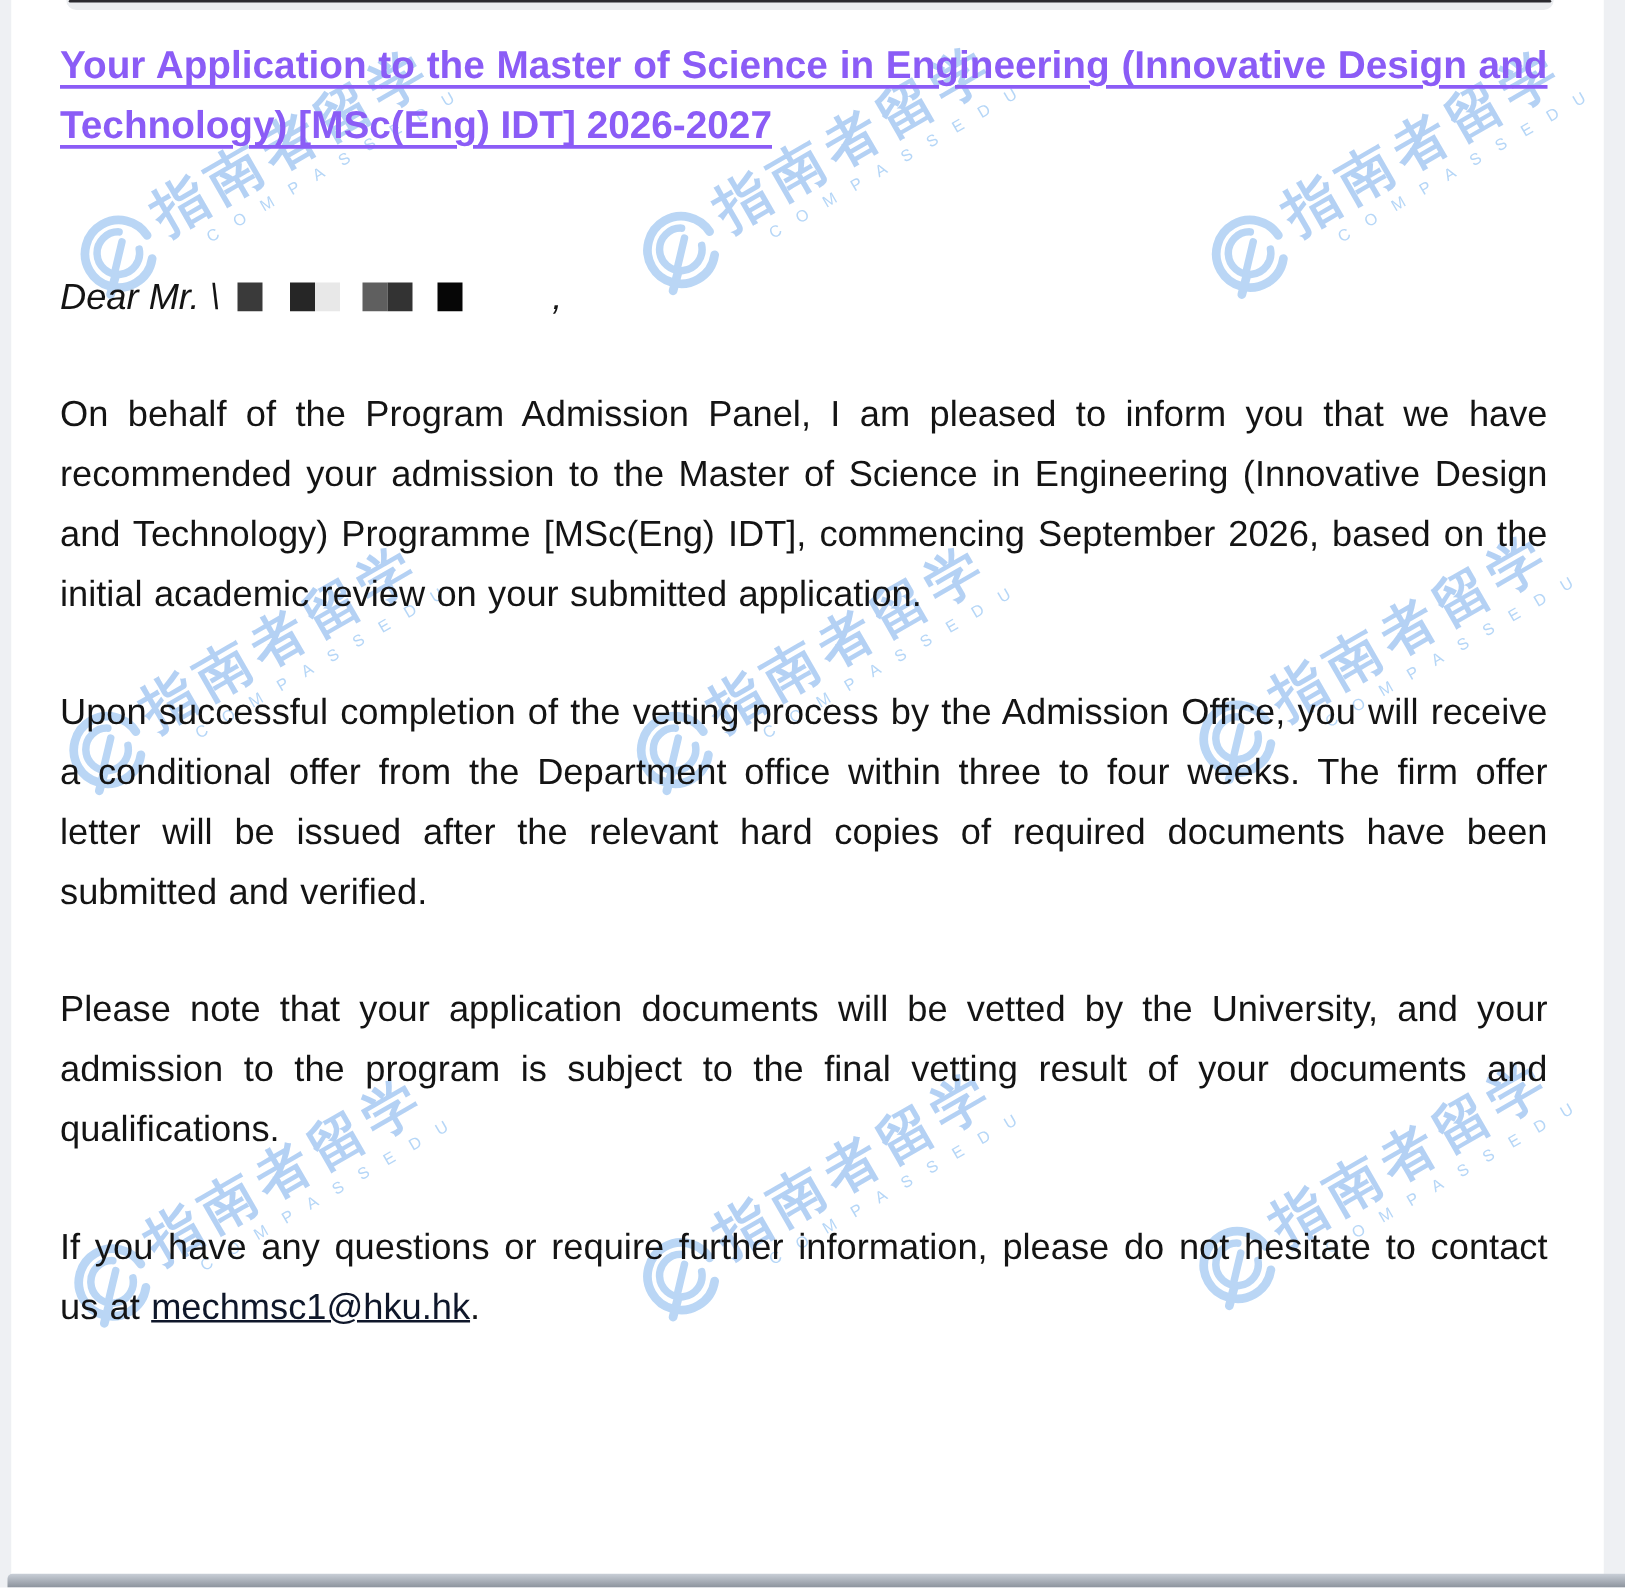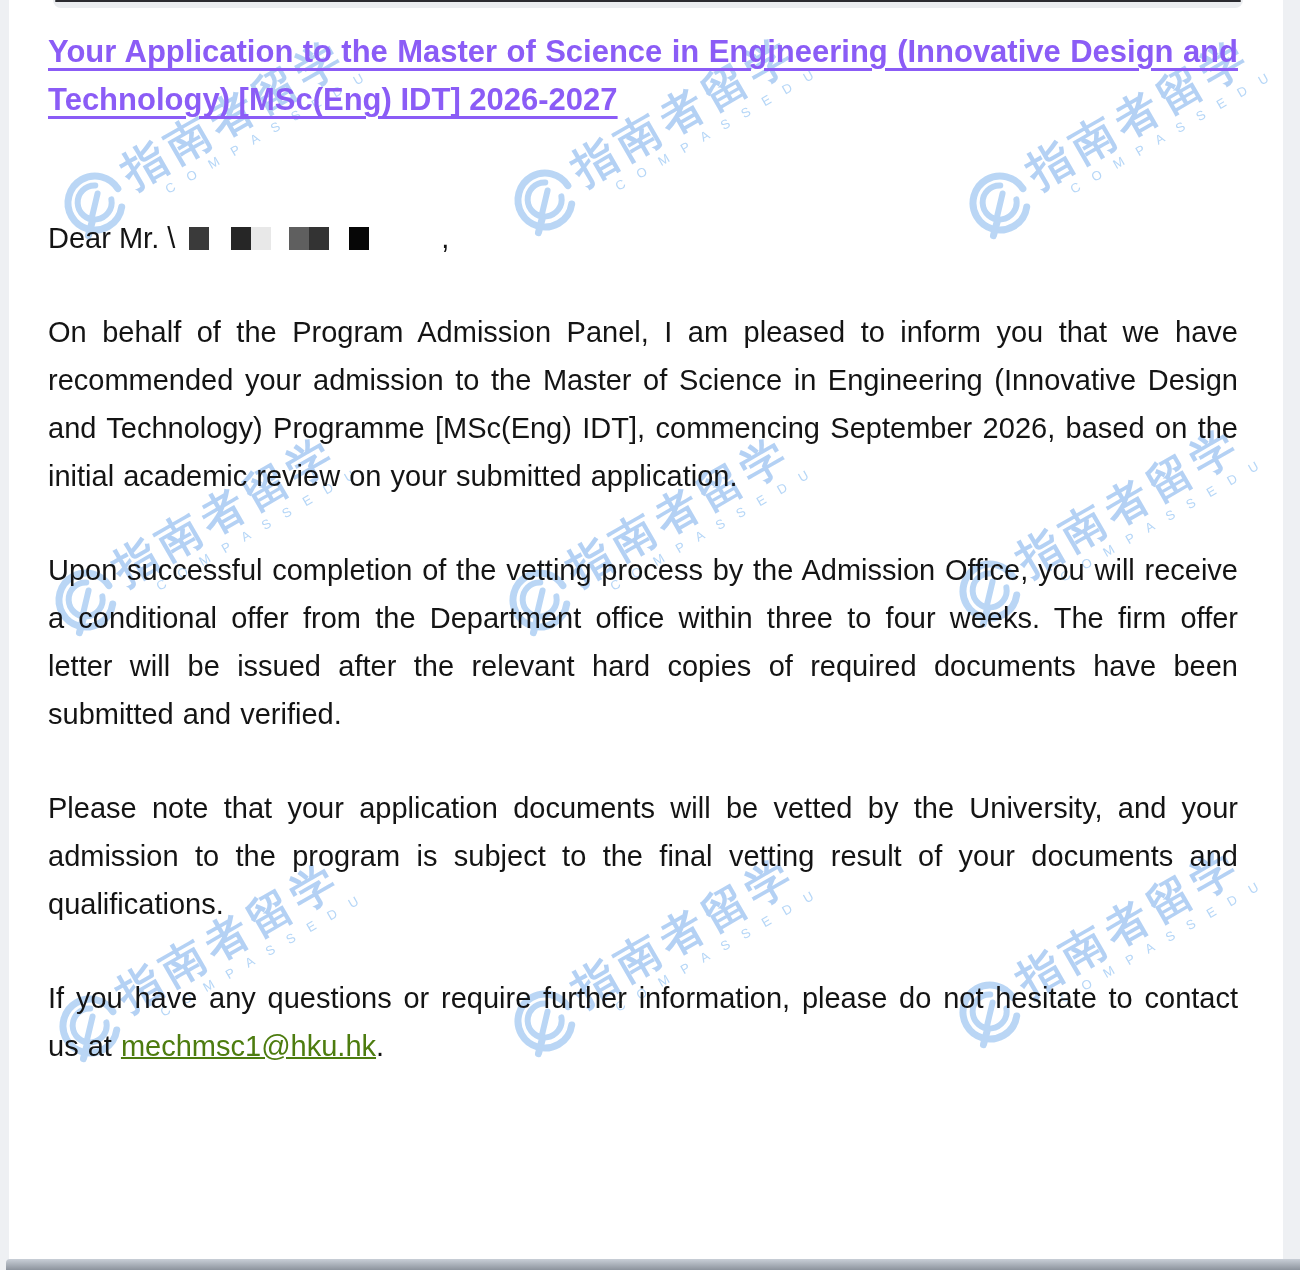--- a/index.html
+++ b/index.html
@@ -23,29 +23,29 @@
   .wm-texts{display:flex;flex-direction:column;}
   .wm-cn{font-size:44px;font-weight:bold;letter-spacing:6px;color:rgba(134,181,238,.62);white-space:nowrap;line-height:1;}
   .wm-en{font-size:13px;letter-spacing:15px;color:rgba(150,196,243,.70);margin:4px 0 0 28px;white-space:nowrap;line-height:1;}
   
   .content{position:absolute;left:48px;top:28px;width:1190px;z-index:2;color:#141414;}
   .subject{
     font-size:31px;font-weight:bold;line-height:48px;color:#8b5cf6;
     text-align:justify;margin:0;
     text-decoration:underline;text-decoration-thickness:3px;text-underline-offset:6px;
   }
-  .salutation{margin-top:90px;font-size:29px;line-height:48px;white-space:nowrap;}
+  .salutation{margin-top:90px;font-size:29px;line-height:48px;white-space:nowrap;font-style:italic;}
   .blk{display:inline-block;width:20px;height:23px;vertical-align:-2px;}
   .blk.m1{margin-left:14px;}
   .blk.m2{margin-left:22px;}
   .blk.m3{margin-left:18px;}
   .blk.m4{margin-left:20px;}
   .comma{margin-left:72px;}
   .para{font-size:29px;line-height:48px;text-align:justify;margin:46px 0 0 0;word-spacing:1px;}
-  .email-link{color:#4d7c0f;text-decoration:underline;text-decoration-thickness:2px;}
+  .email-link{color:#0f172a;text-decoration:underline;text-decoration-thickness:2px;}
 </style>
 </head>
 <body>
 
 <div class="card"></div>
 
 <div id="watermarks">
     <div class="wm" style="left: 63px; top: 171px;">
       <div class="wm-rot">
         <svg class="wm-badge" width="64" height="64" viewBox="0 0 64 64">

